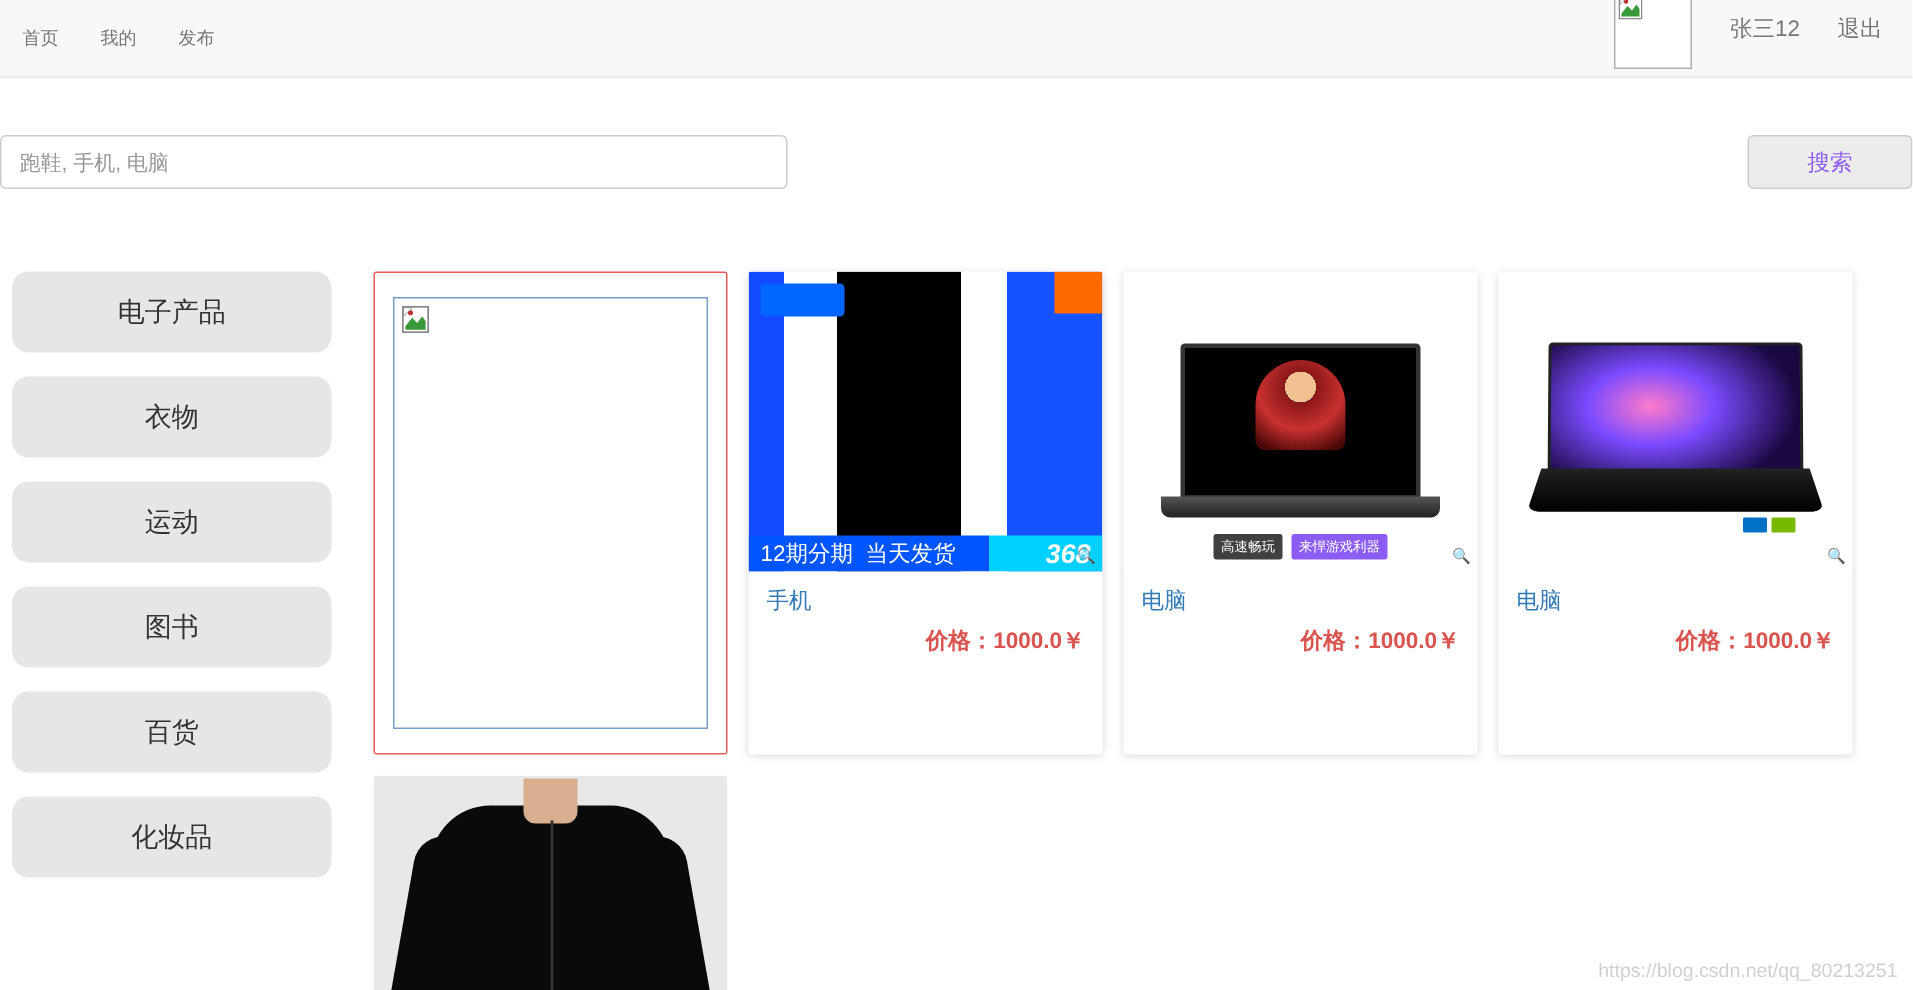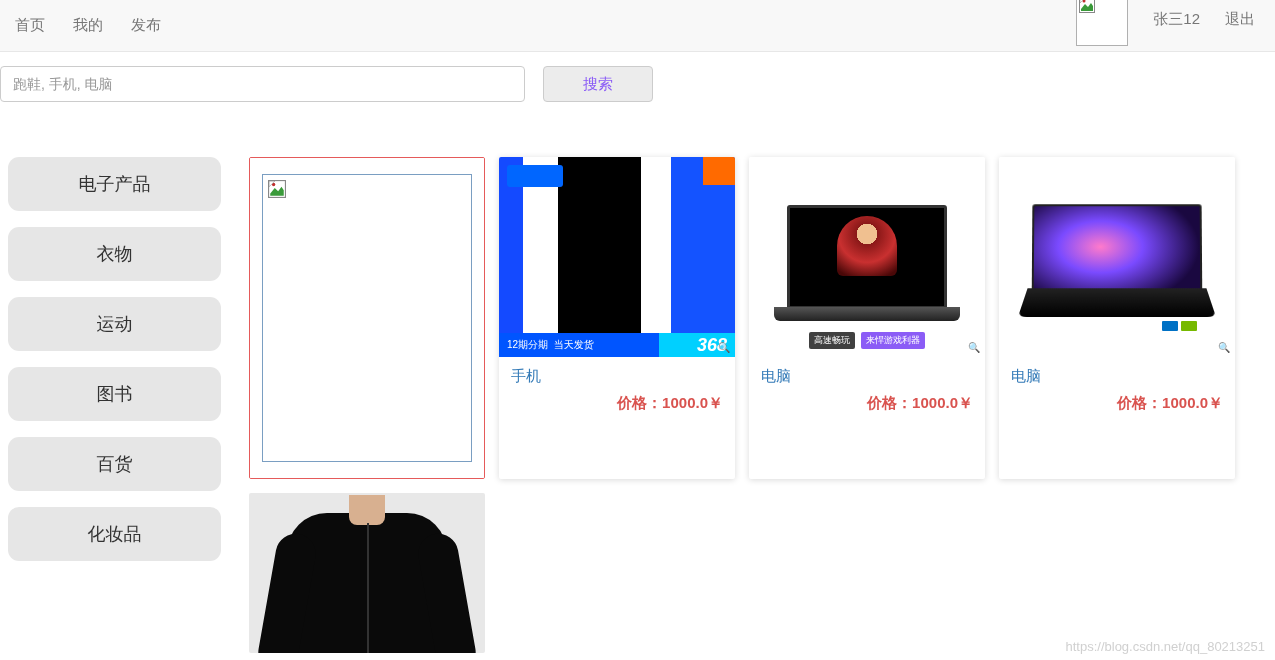--- a/index.html
+++ b/index.html
@@ -1,27 +1,27 @@
 <!DOCTYPE html>
 <html><head>
 <meta charset="utf-8">
 <style>
 * { margin: 0; padding: 0; box-sizing: border-box; }
 body { font-family: "Microsoft YaHei", "Helvetica Neue", Arial, sans-serif; background: #fff; color: #333; font-size: 14px; }
 
 .header { height: 52px; border-bottom: 1px solid #e7e7e7; background: #f8f8f8; display: flex; align-items: center; padding: 0 15px; position: relative; }
 .brand { font-size: 22px; color: #777; font-weight: 400; margin-right: 30px; }
 .nav-links { display: flex; gap: 28px; }
-.nav-link { color: #777; cursor: pointer; font-size: 15px; }
+.nav-link { color: #777; cursor: pointer; font-size: 12px; }
 .nav-right { position: absolute; right: 20px; top: 0; height: 39px; display: flex; align-items: center; gap: 25px; }
 .avatar-box { width: 52px; height: 52px; border: 1px solid #b0b0b0; position: relative; background: #fff; }
 .broken-img { position: absolute; top: 2px; left: 2px; width: 16px; height: 16px; }
 .nav-user { color: #777; cursor: pointer; font-size: 15px; }
 
-.search-row { display: flex; justify-content: flex-start; margin-top: 14px; gap: 18px; }
+.search-row { display: flex; justify-content: space-between; margin-top: 38px; gap: 18px; }
 .search-input { width: 525px; height: 36px; padding: 6px 12px; border: 1px solid #ccc; border-radius: 4px; font-size: 14px; color: #555; }
 .search-input::placeholder { color: #999; }
 .search-btn { width: 110px; height: 36px; border: 1px solid #ccc; border-radius: 4px; background: #ececec; color: #8b5cf6; cursor: pointer; font-size: 15px; }
 
 .main-area { display: flex; margin-top: 55px; padding: 0 8px; align-items: flex-start; }
 
 .sidebar { width: 213px; flex-shrink: 0; }
 .cat-item { width: 100%; height: 54px; background: #e6e6e6; display: flex; align-items: center; justify-content: center; font-size: 18px; color: #333; margin-bottom: 16px; border-radius: 11px; cursor: pointer; }
 
 .product-grid { flex: 1; display: flex; flex-wrap: wrap; gap: 14px; margin-left: 28px; }
@@ -38,21 +38,21 @@
 .product-price { padding: 0 12px 16px; color: #d9534f; font-size: 15px; font-weight: 700; text-align: right; }
 
 .watermark { position: fixed; bottom: 6px; right: 10px; color: #d0d0d0; font-size: 13px; pointer-events: none; }
 
 
 .phone-img { width: 100%; height: 100%; background: linear-gradient(to right, #144aff 0%, #144aff 10%, #fff 10%, #fff 25%, #000 25%, #000 60%, #fff 60%, #fff 73%, #1453ff 73%); position: relative; }
 .phone-badge { position: absolute; top: 0; right: 0; width: 32px; height: 28px; background: #ff6a00; }
 .phone-badge2 { position: absolute; top: 8px; left: 8px; width: 56px; height: 22px; background: #0066ff; border-radius: 3px; }
 .phone-strip { position: absolute; bottom: 0; left: 0; right: 0; height: 24px; background: linear-gradient(to right, #0055ff 0%, #0055ff 68%, #00d0ff 68%); display: flex; align-items: center; justify-content: flex-end; padding-right: 8px; }
 .phone-strip-price { color: #fff; font-size: 18px; font-weight: 700; font-style: italic; }
-.phone-strip-txt { position: absolute; left: 8px; color: #fff; font-size: 10px; text-align: right; }
+.phone-strip-txt { position: absolute; left: 8px; color: #fff; font-size: 15px; text-align: right; }
 
 .laptop-img1 { width: 100%; height: 100%; display: flex; align-items: center; justify-content: center; }
 .lap1-screen { width: 160px; height: 104px; background: #000; border: 3px solid #333; border-radius: 3px 3px 0 0; position: relative; overflow: hidden; }
 .ironman { position: absolute; top: 8px; left: 50%; transform: translateX(-50%); width: 60px; height: 60px; background: radial-gradient(circle at 50% 30%, #f0c090 0%, #f0c090 20%, #8a1818 20%, #c93030 55%, #4a0808 90%); border-radius: 50% 50% 10% 10%; }
 .lap1-kb { position: absolute; bottom: 36px; left: 50%; transform: translateX(-50%); width: 186px; height: 14px; background: linear-gradient(#555, #222); border-radius: 0 0 6px 6px; }
 .lap1-labels { position: absolute; bottom: 8px; width: 100%; display: flex; justify-content: center; gap: 6px; }
 .lap1-lab { font-size: 9px; padding: 2px 5px; border-radius: 2px; color: #fff; }
 .lap1-lab.a { background: #404040; }
 .lap1-lab.b { background: #8b5cf6; }
 

